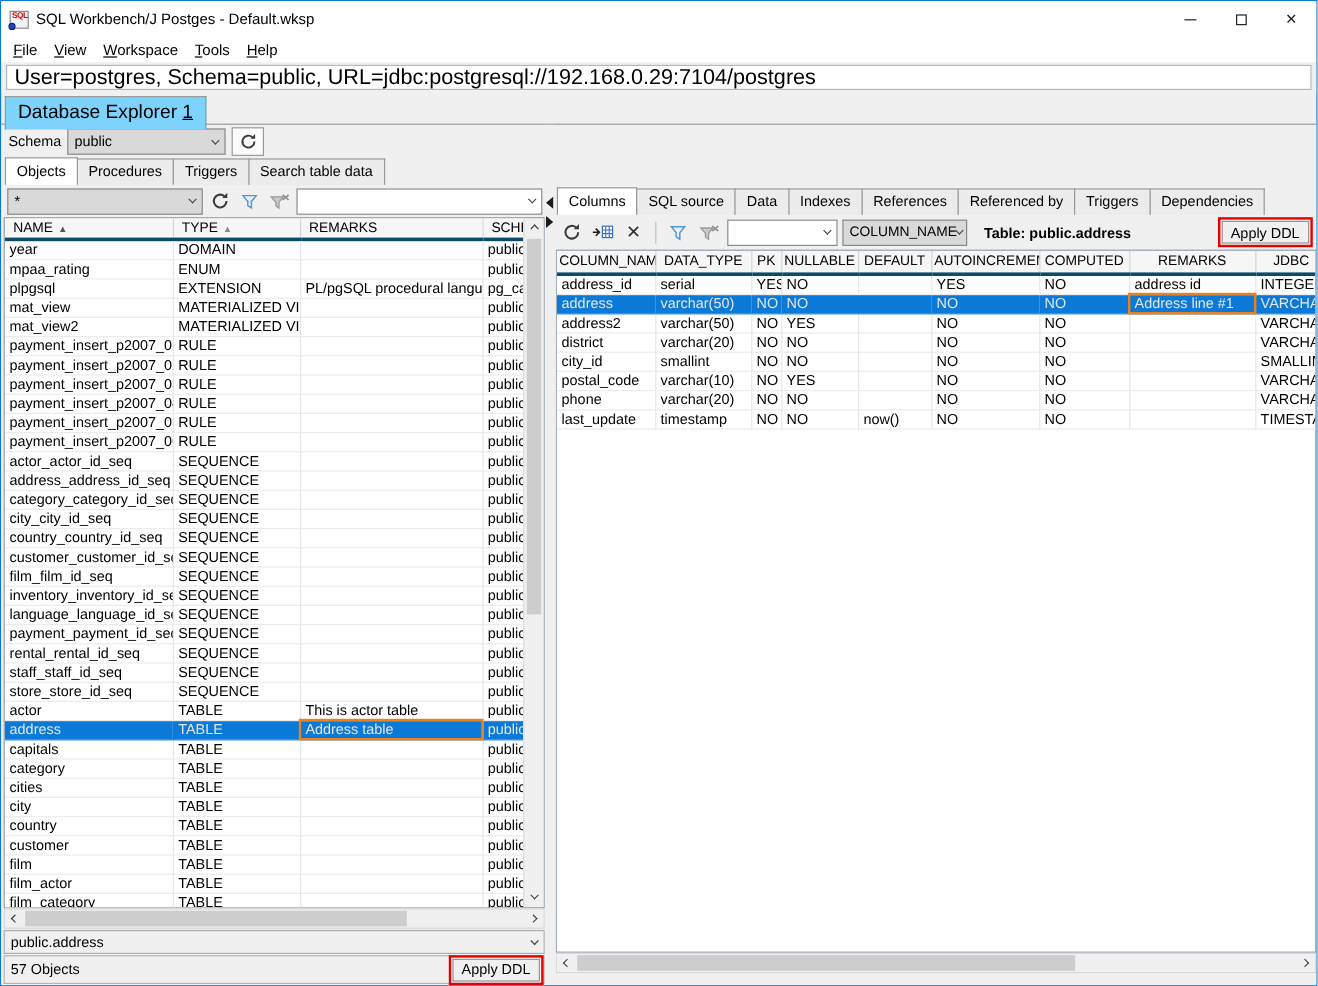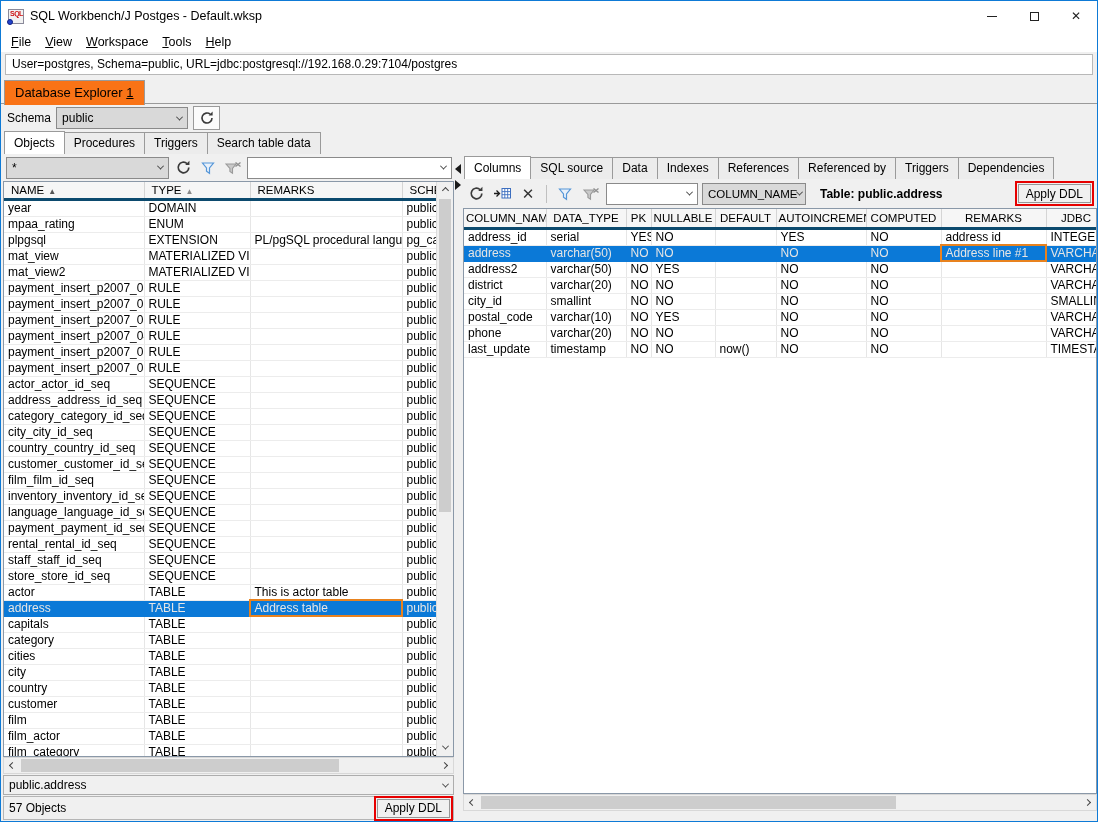--- a/index.html
+++ b/index.html
@@ -19,26 +19,26 @@
   .win-btn { width:42px; height:30px; display:flex; align-items:center; justify-content:center; cursor:default; }
   .glyph-min { width:10px; height:1px; background:#222; }
   .glyph-max { width:9px; height:9px; border:1px solid #222; }
   .glyph-close { font-size:12px; color:#222; }
 
   
   .menubar { height:21px; background:#fff; display:flex; align-items:center; padding-left:3px; }
   .menu-item { padding:2px 7px; font-size:12.5px; }
   .mn { text-decoration:underline; }
   .connbar-wrap { background:#f0f0f0; padding:2px 4px 3px 4px; }
-  .connbar { height:21px; line-height:19px; background:#fff; border:1px solid #b8b8b8; padding:0 6px; font-size:12px; }
+  .connbar { height:21px; line-height:19px; background:#fff; border:1px solid #b8b8b8; padding:0 6px; font-size:18px; }
 
   
   .exp-tabstrip { height:25px; padding-left:3px; position:relative; }
-  .exp-tab { display:inline-block; background:#f97316; border:1px solid #9a9a9a; border-bottom:none;
-             padding:4px 10px 5px 10px; font-size:13px; position:relative; top:2px; z-index:2; }
+  .exp-tab { display:inline-block; background:#7dd3fc; border:1px solid #9a9a9a; border-bottom:none;
+             padding:4px 10px 5px 10px; font-size:16px; position:relative; top:2px; z-index:2; }
 
   
   .main { display:flex; border-top:1px solid #9a9a9a; height:717px; background:#f0f0f0; }
   .left-panel { width:453px; display:flex; flex-direction:column; padding-left:2px; }
   .splitter { width:9px; background:#f0f0f0; position:relative; }
   .tri-left  { position:absolute; top:60px; left:1px; width:0; height:0;
                border-top:5px solid transparent; border-bottom:5px solid transparent; border-right:6px solid #1a1a1a; }
   .tri-right { position:absolute; top:76px; left:1px; width:0; height:0;
                border-top:5px solid transparent; border-bottom:5px solid transparent; border-left:6px solid #1a1a1a; }
   .right-panel { flex:1; display:flex; flex-direction:column; overflow:hidden; }

